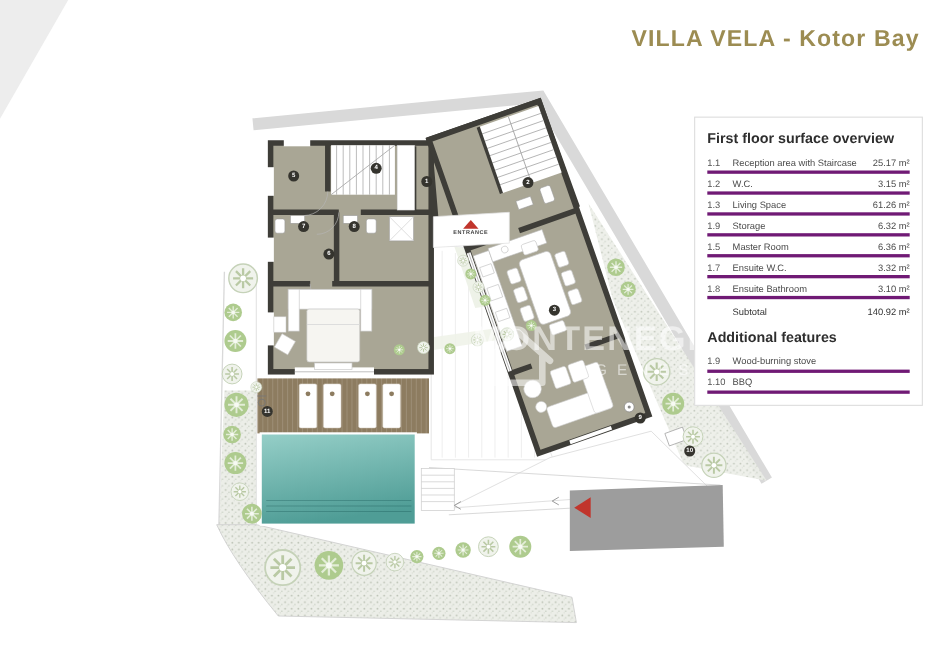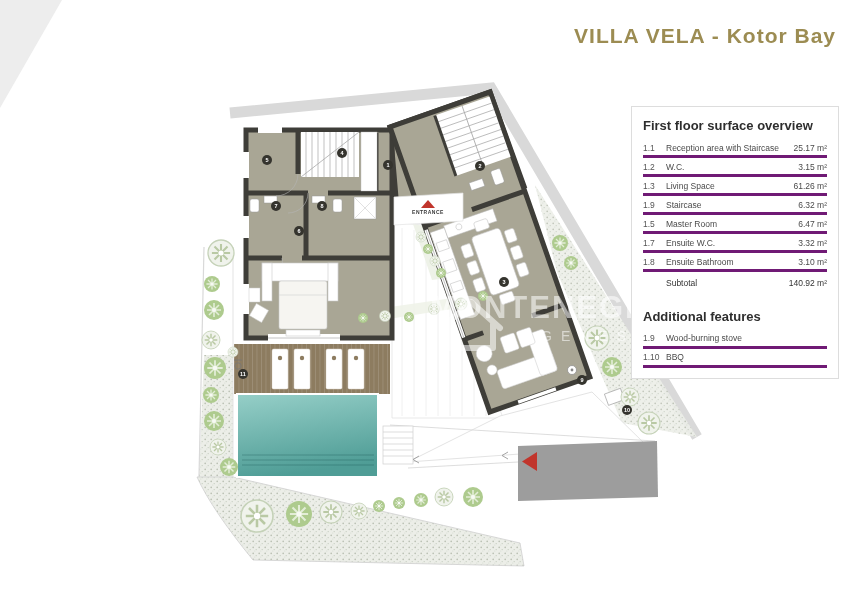--- a/index.html
+++ b/index.html
@@ -7,21 +7,21 @@
          font-family:"Liberation Sans",sans-serif;}
   
   .title{position:absolute;top:24px;right:14px;font-size:21px;font-weight:600;
          color:#9c8c52;letter-spacing:1px;white-space:nowrap;}
   .subtitle{position:absolute;top:58px;right:15px;font-size:15px;font-weight:bold;
          color:#2f7e8c;letter-spacing:3px;white-space:nowrap;}
   
   .legend{position:absolute;left:631px;top:106px;width:208px;box-sizing:border-box;
           background:#fff;border:1px solid #ddd;padding:9px 11px 10px;}
   .legend h3{font-size:13px;font-weight:700;color:#2e2e2e;margin:2px 0 6px;}
-  .legend h3.feat{margin-top:18px;}
+  .legend h3.feat{margin-top:8px;}
   .lrow{display:flex;gap:4px;font-size:8.5px;color:#4a4a4a;padding:3.5px 0 2.5px;
         border-bottom:3px solid #701a75;align-items:baseline;}
   .lrow .no{width:19px;color:#555;flex:none;}
   .lrow .nm{flex:1;}
   .lrow .ar{text-align:center;white-space:nowrap;}
   .lrow.subtotal{font-weight:normal;color:#333;border-bottom:none;padding-top:6px;}
   
   .badge{position:absolute;width:10px;height:10px;border-radius:50%;background:#35342e;
          color:#fff;font-size:5.5px;line-height:10px;text-align:center;
          transform:translate(-50%,-50%);font-weight:bold;}
@@ -322,27 +322,27 @@
       <span class="nm">W.C.</span>
       <span class="ar">3.15 m²</span>
     </div>
     <div class="lrow">
       <span class="no">1.3</span>
       <span class="nm">Living Space</span>
       <span class="ar">61.26 m²</span>
     </div>
     <div class="lrow">
       <span class="no">1.9</span>
-      <span class="nm">Staircase</span>
+      <span class="nm">Storage</span>
       <span class="ar">6.32 m²</span>
     </div>
     <div class="lrow">
       <span class="no">1.5</span>
       <span class="nm">Master Room</span>
-      <span class="ar">6.47 m²</span>
+      <span class="ar">6.36 m²</span>
     </div>
     <div class="lrow">
       <span class="no">1.7</span>
       <span class="nm">Ensuite W.C.</span>
       <span class="ar">3.32 m²</span>
     </div>
     <div class="lrow">
       <span class="no">1.8</span>
       <span class="nm">Ensuite Bathroom</span>
       <span class="ar">3.10 m²</span>

